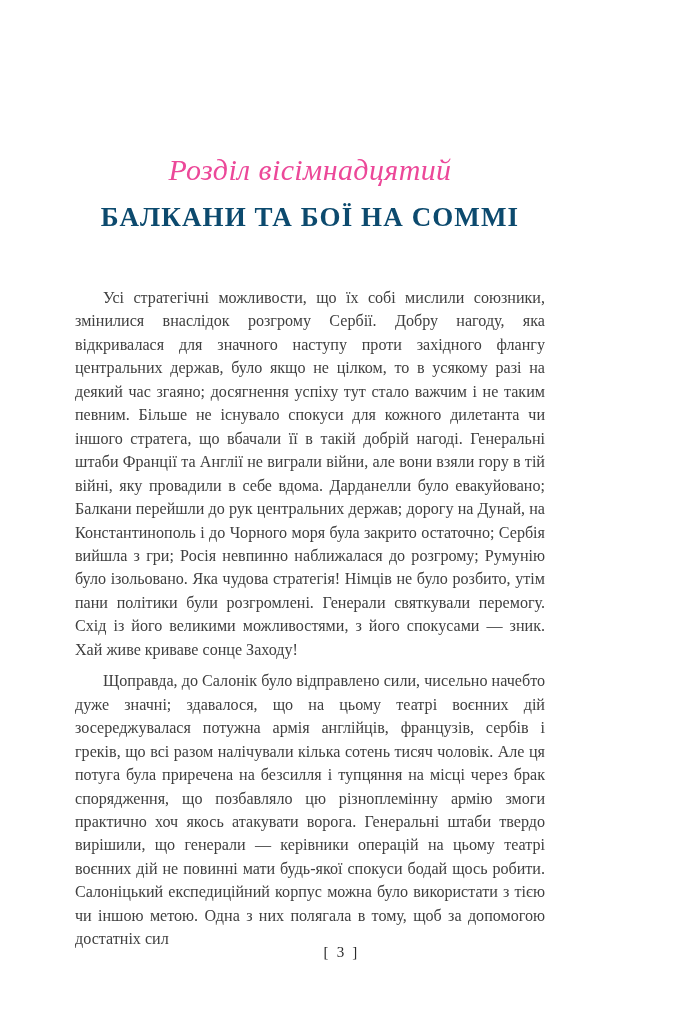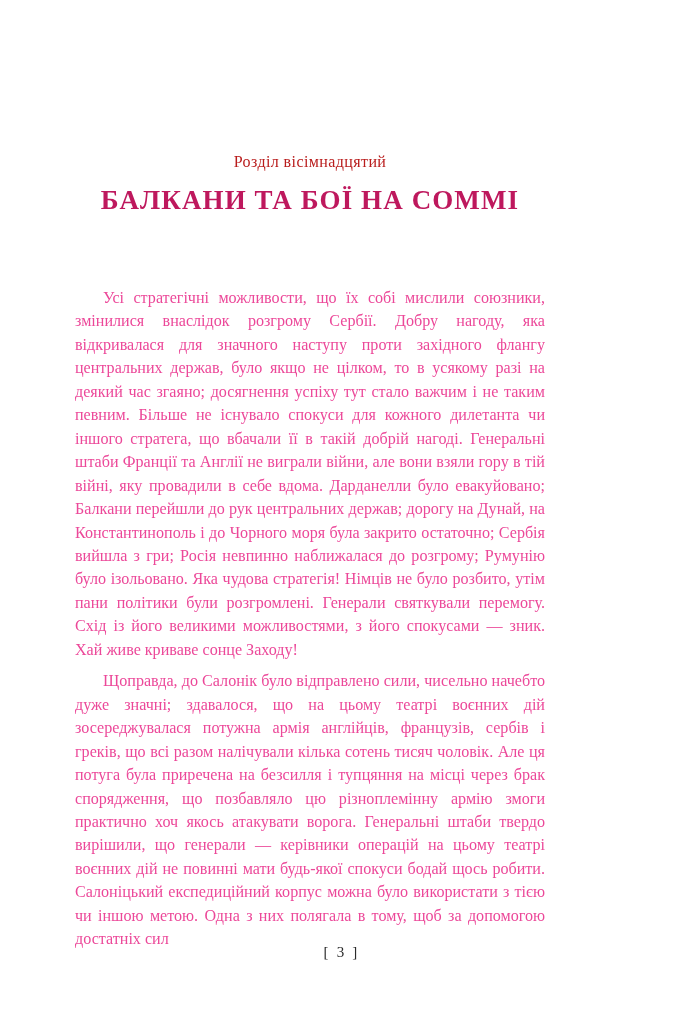--- a/index.html
+++ b/index.html
@@ -22,52 +22,53 @@
 
   
   .chapter-head {
     position: absolute;
     left: 75px;
     top: 152px;
     width: 470px;
     text-align: center;
   }
   .chapter-number {
-    font-size: 16px;
+    font-style: italic;
+    font-size: 30px;
     line-height: 1.2;
     letter-spacing: 0.4px;
-    color: #b91c1c;
+    color: #ec4899;
     white-space: nowrap;
   }
   .chapter-title {
     margin-top: 14px;
     font-size: 27px;
     line-height: 1.18;
     font-weight: 700;
     letter-spacing: 1.1px;
-    color: #be185d;
+    color: #0c4a6e;
     white-space: nowrap;
   }
 
   
   .body-block {
     position: absolute;
     left: 75px;
     top: 286px;
     width: 470px;
   }
   .para {
     margin: 0;
     font-size: 16.1px;
     line-height: 23.45px;
     text-align: justify;
     text-justify: inter-word;
     text-indent: 28px;
     hyphens: manual;
-    color: #ec4899;
+    color: #404040;
   }
   .para + .para {
     margin-top: 8px;
   }
 
   
   .folio {
     position: absolute;
     left: 0;
     right: 0;

